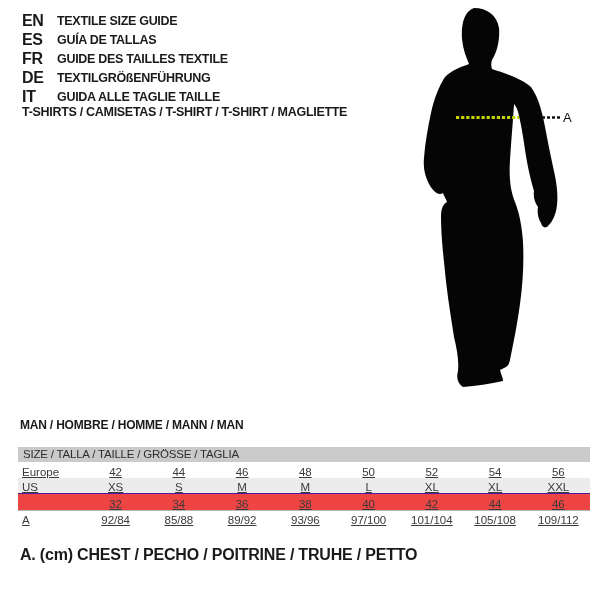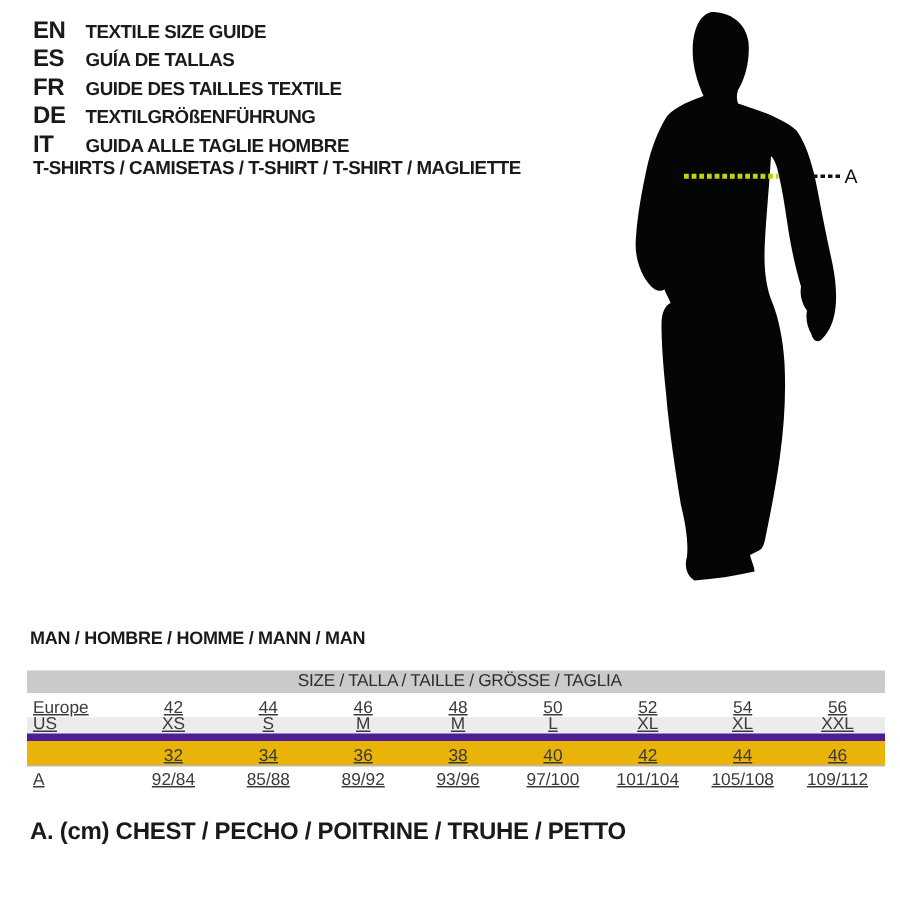--- a/index.html
+++ b/index.html
@@ -72,40 +72,39 @@
     color: #3a3a3a;
   }
   .table-header {
     background: #cacaca;
     height: 15px;
     line-height: 15px;
     padding-left: 5px;
     color: #2e2e2e;
     letter-spacing: -0.2px;
     white-space: nowrap;
-    text-align: center;
   }
   .t-row {
     display: flex;
     height: 16px;
     align-items: flex-end;
     text-decoration: underline;
   }
   .t-row .label-cell {
     width: 66px;
     padding-left: 4px;
     text-align: left;
   }
   .t-row .val-cell {
     flex: 1 1 0;
     text-align: center;
   }
   .row-europe { background: #ffffff; }
-  .row-us     { background: #ececec; border-bottom: 5px solid #4c1d95; }
-  .row-nums   { background: #eab308; }
+  .row-us     { background: #ececec; border-bottom: 1px solid #4c1d95; }
+  .row-nums   { background: #ef4444; }
   .row-a      { background: #ffffff; border-top: 1px solid #b9b9b9; }
 
   .footnote {
     position: absolute;
     left: 20px; top: 546px;
     font-size: 16px;
     font-weight: 700;
     letter-spacing: -0.2px;
     white-space: nowrap;
   }
@@ -125,21 +124,21 @@
   <div class="lang-row">
     <span class="lang-code">FR</span>
     <span class="lang-label">GUIDE DES TAILLES TEXTILE</span>
   </div>
   <div class="lang-row">
     <span class="lang-code">DE</span>
     <span class="lang-label">TEXTILGRÖßENFÜHRUNG</span>
   </div>
   <div class="lang-row">
     <span class="lang-code">IT</span>
-    <span class="lang-label">GUIDA ALLE TAGLIE HOMBRE</span>
+    <span class="lang-label">GUIDA ALLE TAGLIE TAILLE</span>
   </div>
 </div>
 
 <div class="categories">
   <div class="category-line">T-SHIRTS / CAMISETAS / T-SHIRT / T-SHIRT / MAGLIETTE</div>
 </div>
 
 <div class="figure-wrap">
   <svg width="200" height="410" viewBox="400 0 200 410" xmlns="http://www.w3.org/2000/svg">
     <path fill="#050505" d="

